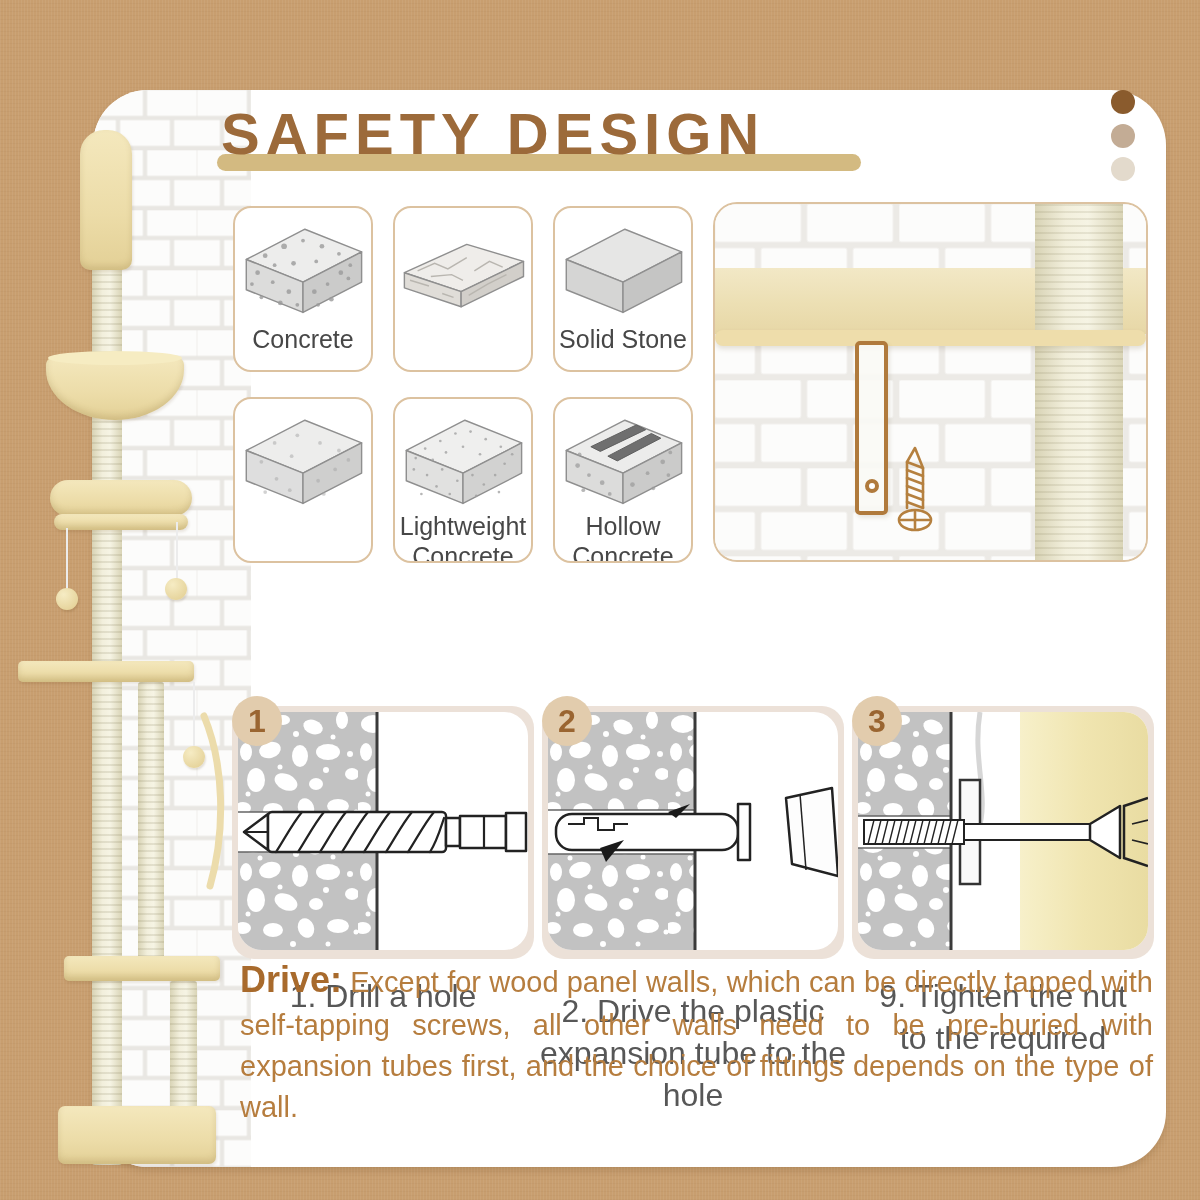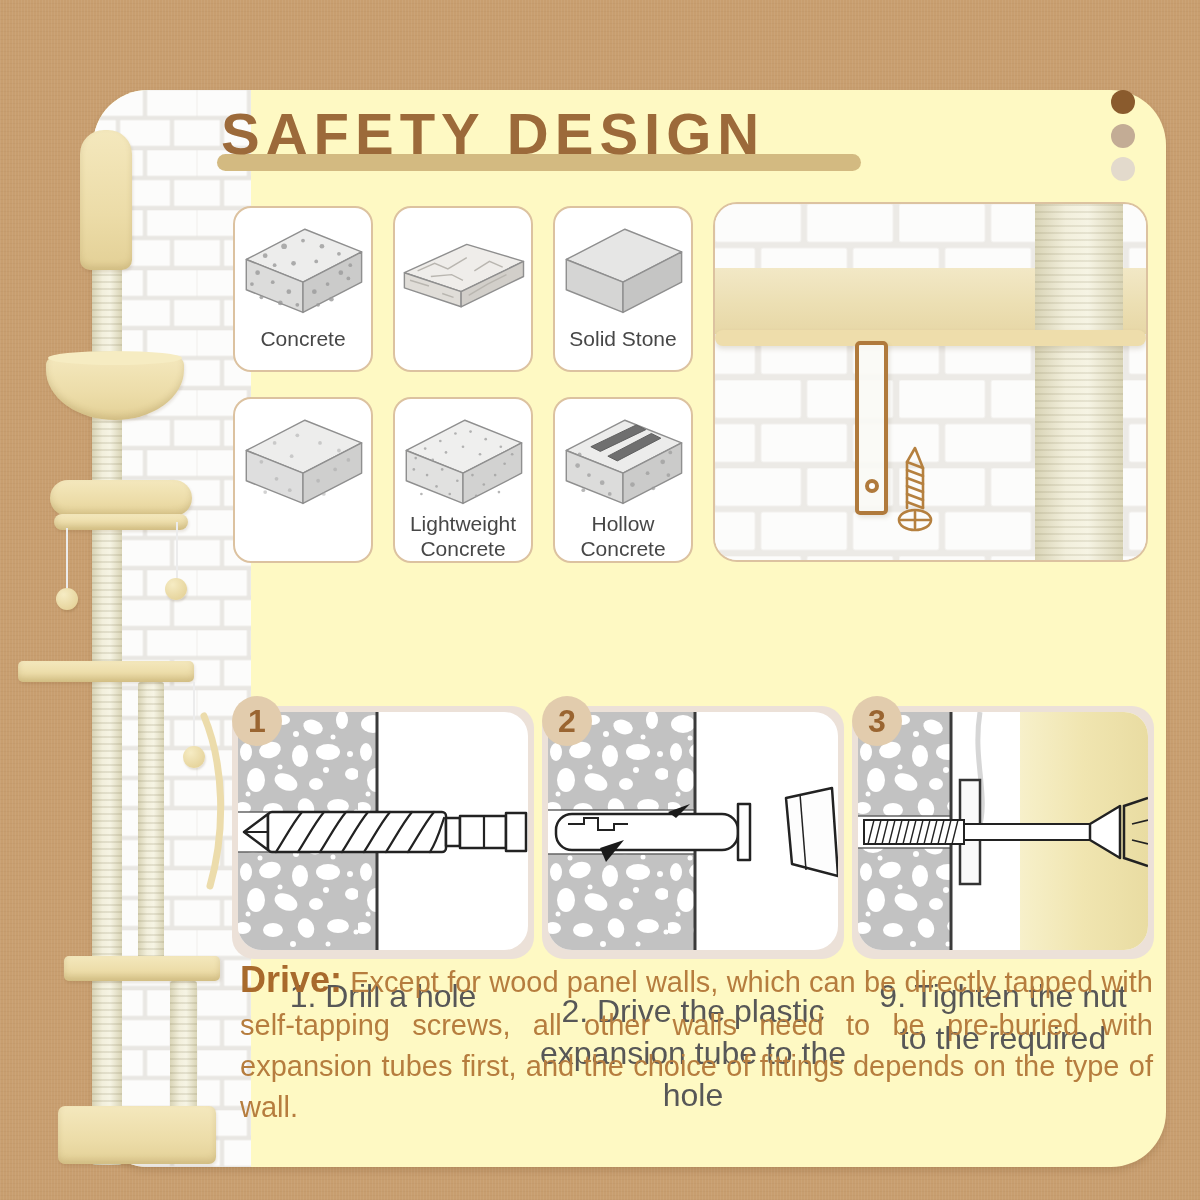--- a/index.html
+++ b/index.html
@@ -9,21 +9,21 @@
     background-color:#c89e6f;
     background-image:
       repeating-linear-gradient(90deg, rgba(255,255,255,.06) 0 1px, rgba(0,0,0,0) 1px 3px),
       repeating-linear-gradient(0deg, rgba(120,80,40,.05) 0 1px, rgba(0,0,0,0) 1px 4px);
     position:relative;
   }
 
   
   .panel {
     position:absolute; left:93px; top:90px; width:1073px; height:1077px;
-    background:#fef9c3; border-radius:55px;
+    background:#ffffff; border-radius:55px;
     box-shadow:0 4px 6px rgba(100,65,25,.18);
   }
   .brick-strip {
     position:absolute; left:0; top:0; width:158px; height:1077px;
     border-radius:55px 0 0 55px; overflow:hidden;
   }
 
   
   .title {
     position:absolute; left:128px; top:10px; z-index:2;
@@ -46,21 +46,21 @@
     display:grid; grid-template-columns:repeat(3,140px); grid-auto-rows:166px;
     column-gap:20px; row-gap:25px;
   }
   .card {
     background:#ffffff; border:2px solid #dcc2a0; border-radius:18px;
     display:flex; flex-direction:column; align-items:center; overflow:hidden;
   }
   .card-icon { width:140px; height:104px; margin-top:8px; display:flex; align-items:center; justify-content:center; }
   .card-label {
     flex:1; display:flex; align-items:center; justify-content:center;
-    font-size:21px; line-height:1.2; color:#474747; text-align:center;
+    font-size:25px; line-height:1.2; color:#474747; text-align:center;
     white-space:pre-line; padding-bottom:12px;
   }
 
   
   .photo {
     position:absolute; left:620px; top:112px; width:435px; height:360px;
     border:2px solid #dcc2a0; border-radius:24px; overflow:hidden; background:#fbfbfa;
   }
   .photo > svg.photo-bricks { position:absolute; left:0; top:0; }
   .photo-shelf {

